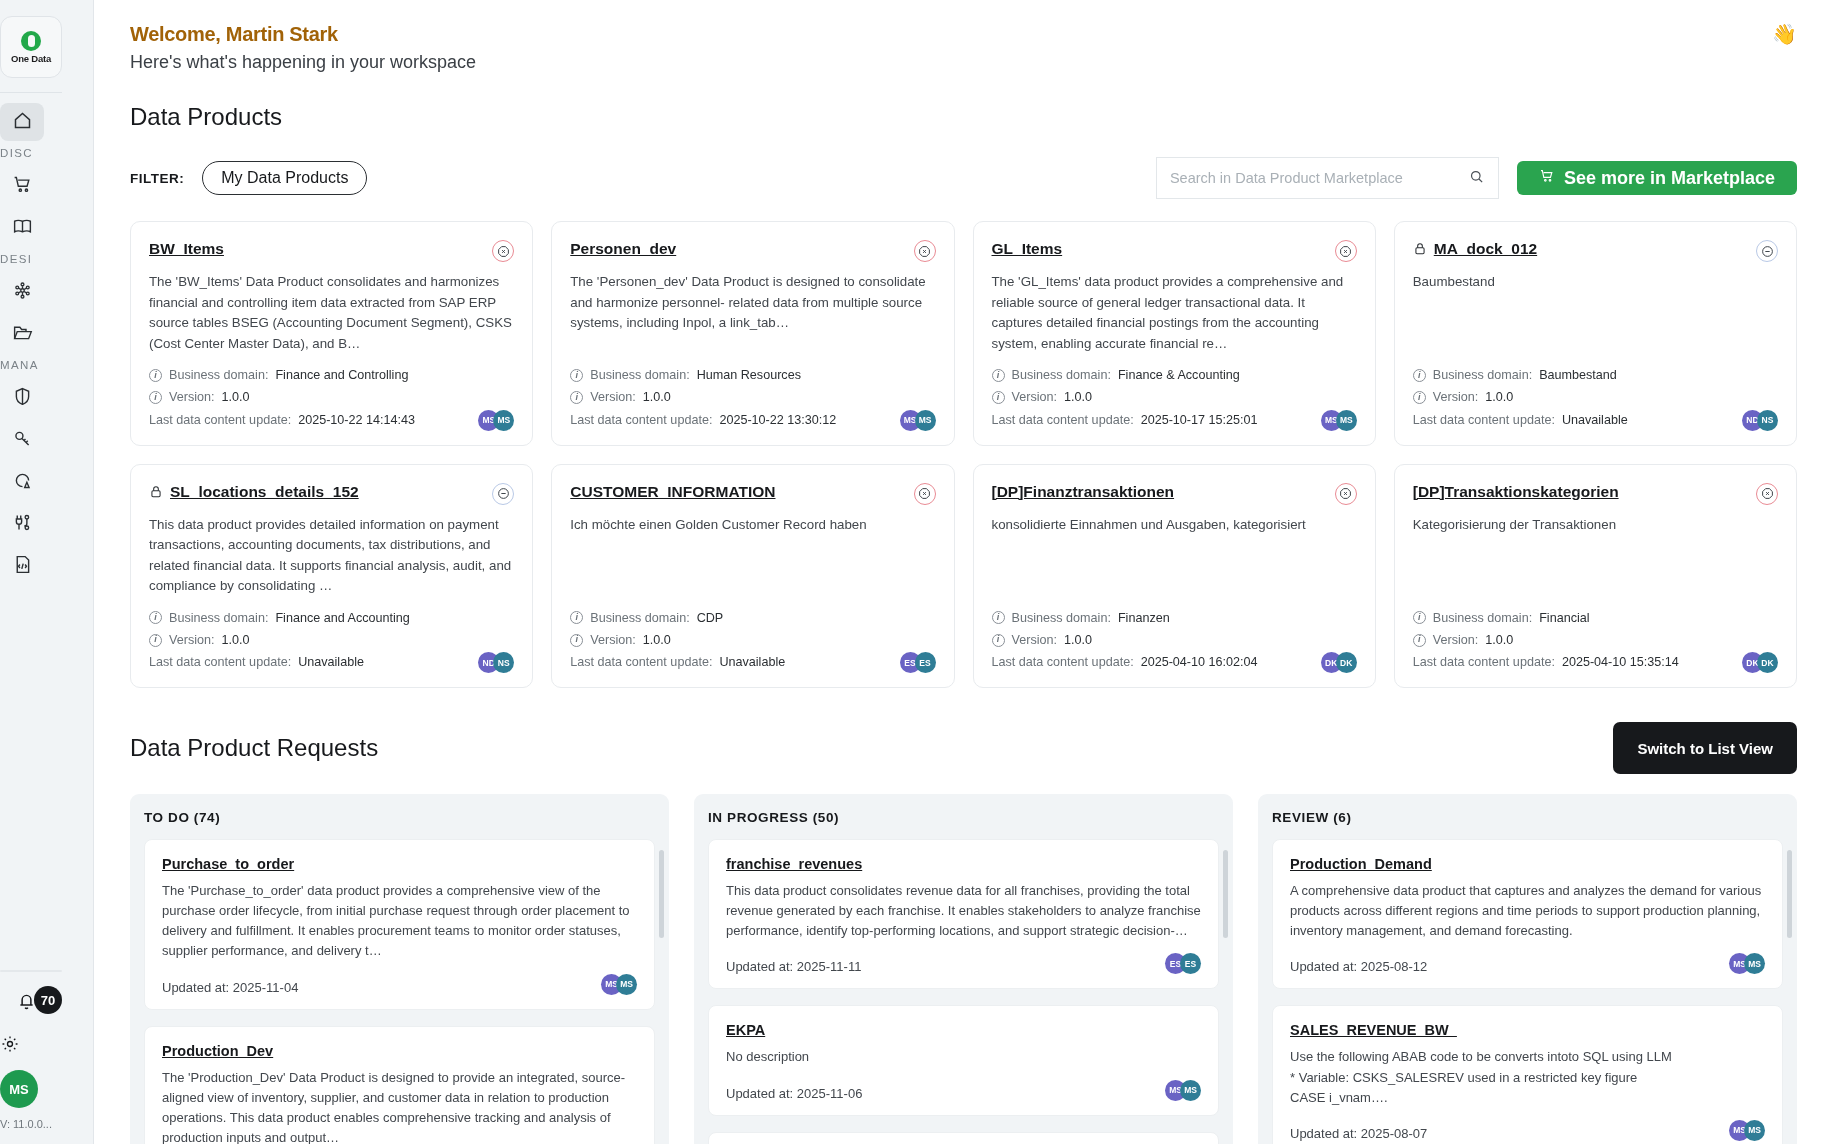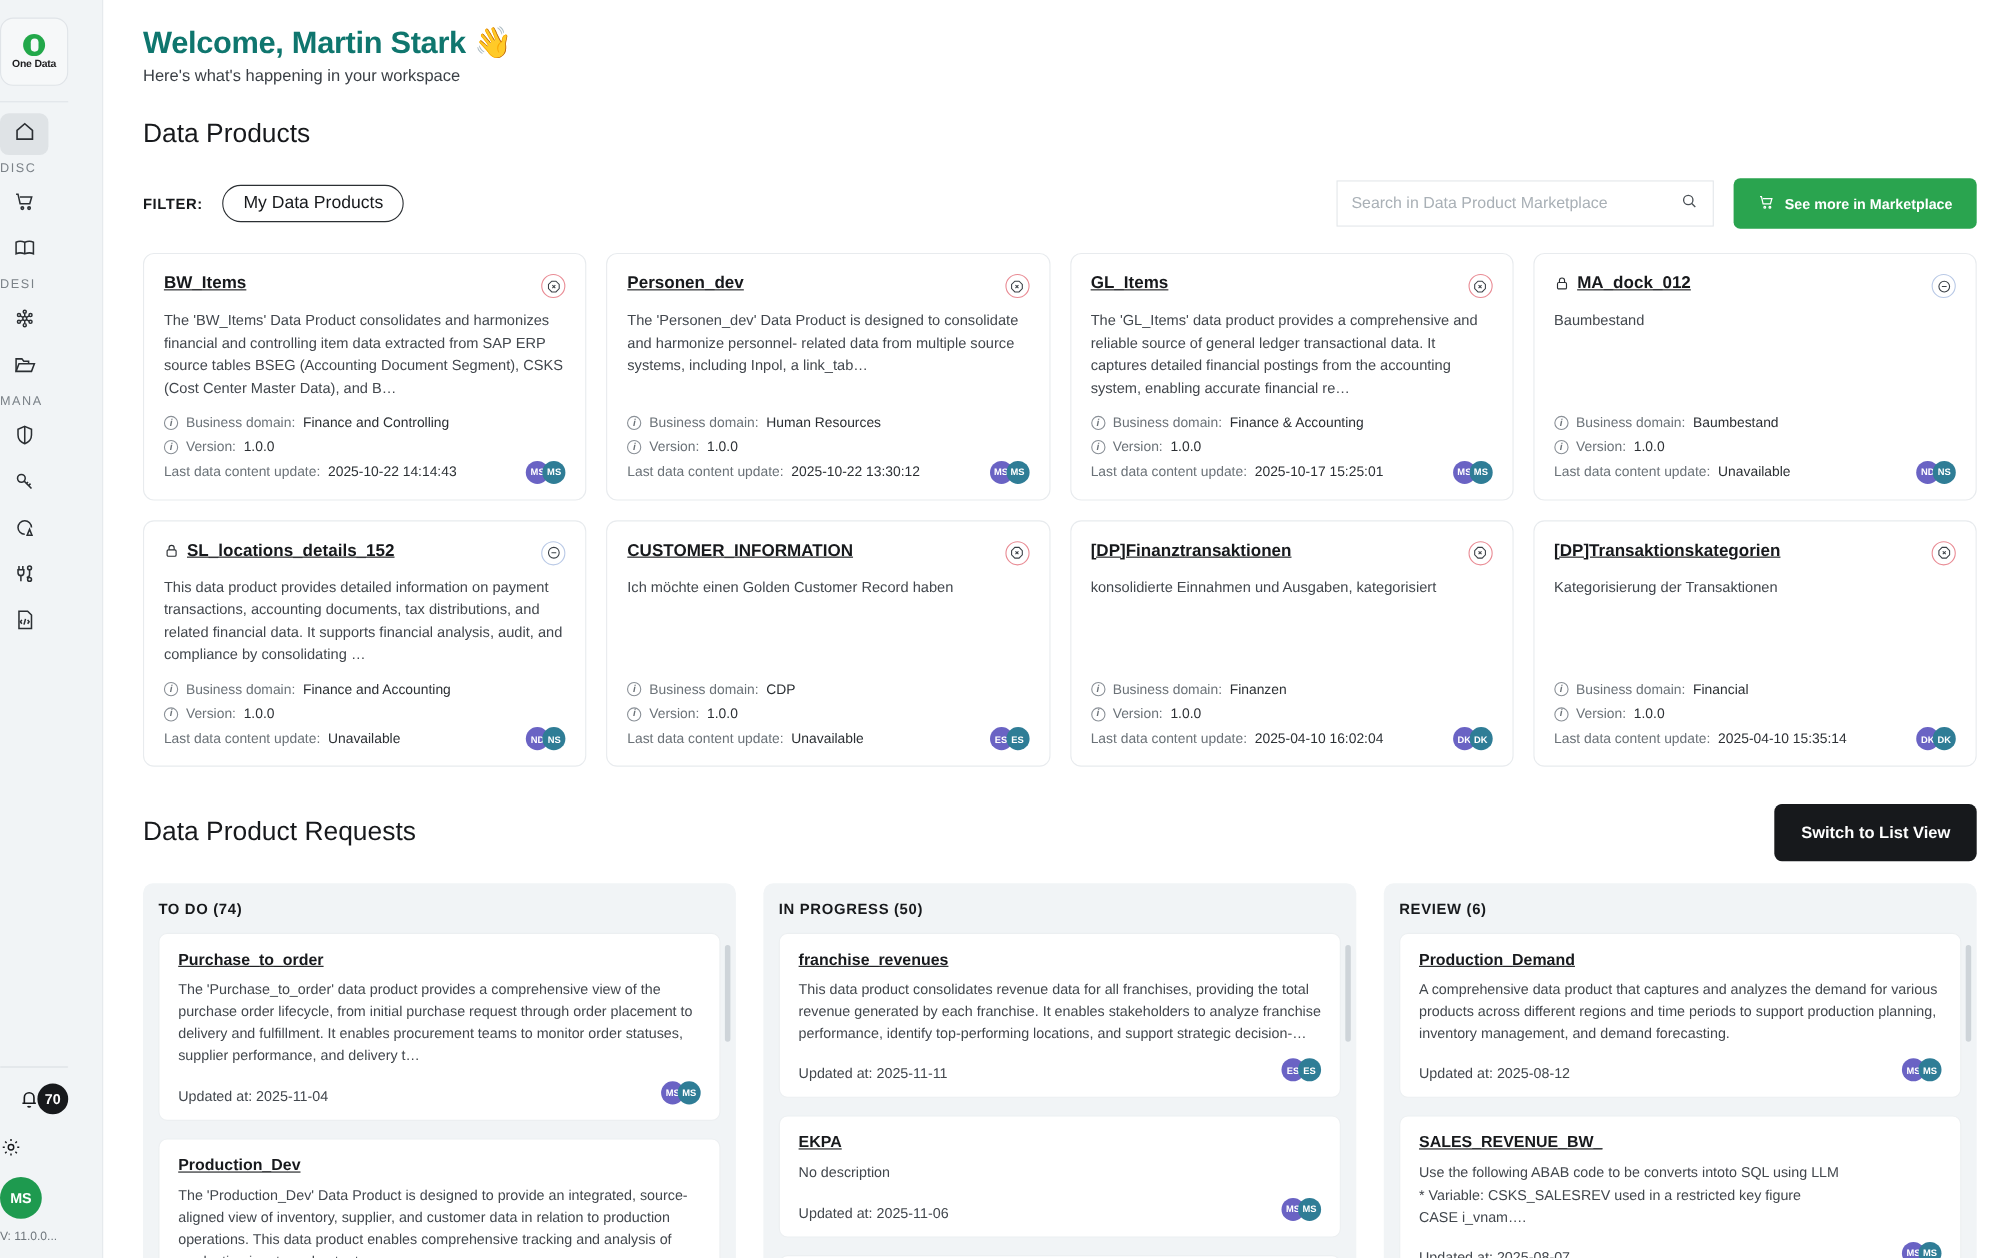--- a/index.html
+++ b/index.html
@@ -73,24 +73,24 @@
   }
   .version { font-size: 11px; color: #6f767c; margin: 10px 0 14px; }
 
   
   .main {
     flex: 1 1 auto; height: 1144px; overflow: hidden;
     padding: 22px 36px 0 36px;
     background: #fff;
   }
   .welcome-title {
-    font-size: 28px; font-weight: 700; color: #0f766e; letter-spacing: -0.3px;
-    display: flex; align-items: center; gap: 8px;
-  }
-  .welcome-sub { font-size: 15px; color: #3b4046; margin-top: 6px; }
+    font-size: 20px; font-weight: 700; color: #a16207; letter-spacing: -0.3px;
+    display: flex; align-items: center; gap: 8px; justify-content: space-between;
+  }
+  .welcome-sub { font-size: 18px; color: #3b4046; margin-top: 6px; }
 
   .section-title {
     font-size: 24px; font-weight: 400; color: #17191c;
     margin-top: 30px;
   }
 
   .filter-row {
     display: flex; align-items: center; margin-top: 26px; gap: 18px;
   }
   .filter-label { font-size: 13.5px; font-weight: 700; letter-spacing: 0.5px; color: #17191c; }
@@ -106,23 +106,23 @@
     display: flex; align-items: center; padding: 0 13px;
   }
   .search-box input {
     flex: 1 1 auto; border: none; outline: none;
     font-size: 14.5px; color: #2b2f33;
     font-family: "Liberation Sans", sans-serif;
     background: transparent;
   }
   .search-box input::placeholder { color: #a9b0b6; }
   .btn-green {
-    height: 46px; background: #2aa44f; color: #fff;
+    height: 34px; background: #2aa44f; color: #fff;
     border: none; border-radius: 6px;
-    padding: 0 22px; font-size: 13px; font-weight: 600;
+    padding: 0 22px; font-size: 18px; font-weight: 600;
     display: flex; align-items: center; gap: 9px; cursor: pointer;
     font-family: "Liberation Sans", sans-serif;
   }
 
   
   .cards-grid {
     display: grid; grid-template-columns: repeat(4, 1fr);
     gap: 18px; margin-top: 22px;
   }
   .pcard {

